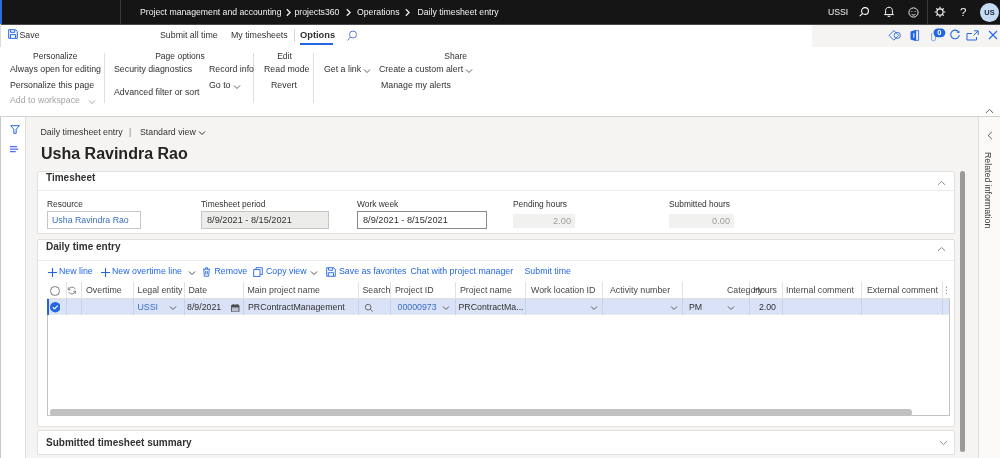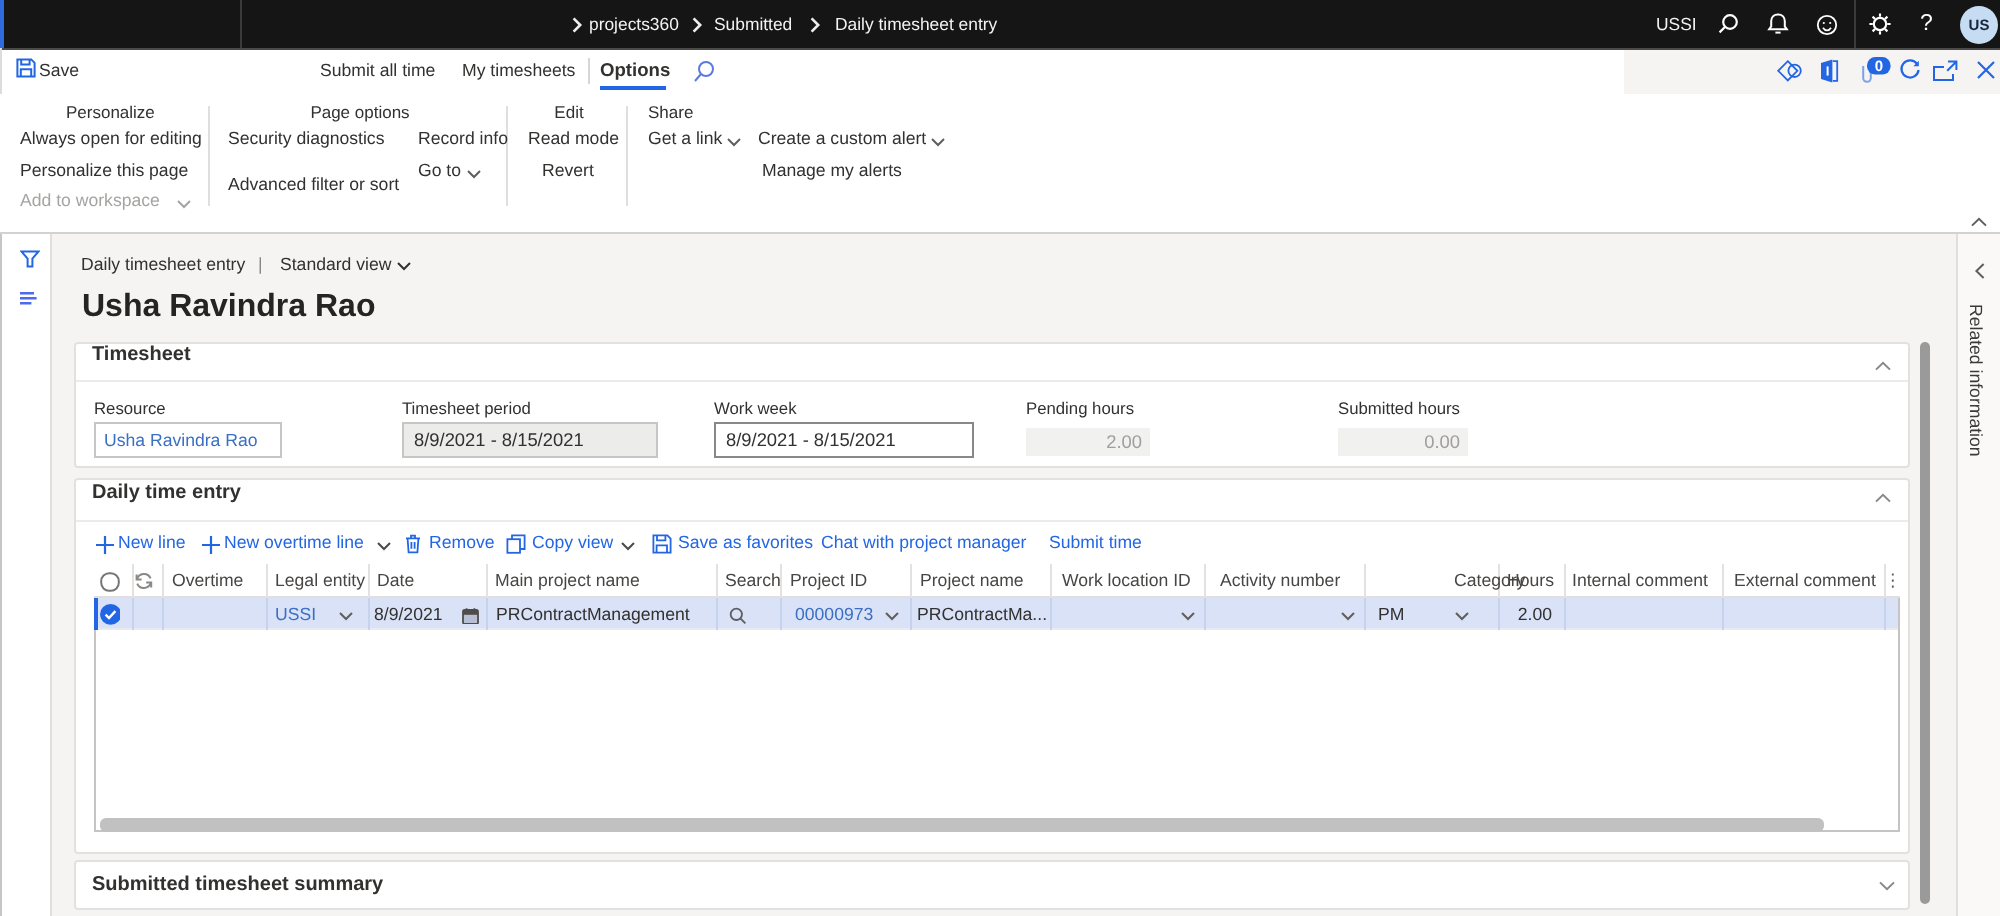--- a/index.html
+++ b/index.html
@@ -4,28 +4,29 @@
 html,body{width:1000px;height:458px;overflow:hidden}
 body{font-family:"Liberation Sans",sans-serif;background:#f5f4f2;position:relative;color:#323130}
 .a{position:absolute;white-space:nowrap}
 .t12{font-size:8.8px;line-height:10px}
 svg{display:block}
 </style></head><body>
 
 <div class="a" style="left:0;top:0;width:1000px;height:24px;background:#151515">
  <div class="a" style="left:0;top:0;width:2px;height:24px;background:#2e6bde"></div>
  <div class="a" style="left:120px;top:0;width:1px;height:24px;background:#3a3a3a"></div>
+ <span class="a bc" style="left:140px">Project management and accounting</span>
  <svg class="a" style="left:285px;top:8px" width="7" height="9" viewBox="0 0 7 9">
       <path d="M1.8 1.2l3.3 3.3-3.3 3.3" stroke="#ededed" stroke-width="1.3" fill="none"></path>
     </svg>
  <span class="a bc" style="left:294.5px">projects360</span>
  <svg class="a" style="left:345px;top:8px" width="7" height="9" viewBox="0 0 7 9">
       <path d="M1.8 1.2l3.3 3.3-3.3 3.3" stroke="#ededed" stroke-width="1.3" fill="none"></path>
     </svg>
- <span class="a bc" style="left:357px">Submitted</span>
+ <span class="a bc" style="left:357px">Operations</span>
  <svg class="a" style="left:403.5px;top:8px" width="7" height="9" viewBox="0 0 7 9">
       <path d="M1.8 1.2l3.3 3.3-3.3 3.3" stroke="#ededed" stroke-width="1.3" fill="none"></path>
     </svg>
  <span class="a bc" style="left:417.5px">Daily timesheet entry</span>
  <span class="a bc" style="left:828px">USSI</span>
  <svg class="a" style="left:858px;top:6px" width="12" height="12" viewBox="0 0 12 12">
       <circle cx="7" cy="5" r="3.4" stroke="#fff" stroke-width="1.1" fill="none"></circle>
       <path d="M4.6 7.4L1.8 10.2" stroke="#fff" stroke-width="1.1"></path>
     </svg>
  <svg class="a" style="left:883px;top:6px" width="12" height="12" viewBox="0 0 12 12">
@@ -91,21 +92,21 @@
       <path d="M1 1l8 8M9 1L1 9" stroke="#2266e3" stroke-width="1.1"></path>
     </svg>
 </div>
 
 <div class="a" style="left:0;top:24px;width:1px;height:93px;background:#dcdcdc"></div>
 
 <div class="a" style="left:0;top:47px;width:1000px;height:70px;background:#fff;border-bottom:1px solid #d4d2cf">
  <span class="a gl" style="left:33px;width:40px;text-align:center">Personalize</span>
  <span class="a gl" style="left:137px;width:86px;text-align:center">Page options</span>
  <span class="a gl" style="left:264px;width:41px;text-align:center">Edit</span>
- <span class="a gl" style="left:324px;width:143px;text-align:left">Share</span>
+ <span class="a gl" style="left:324px;width:143px;text-align:right">Share</span>
  <div class="a" style="left:103.5px;top:6px;width:1px;height:50px;background:#e1dfdd"></div>
  <div class="a" style="left:252.5px;top:6px;width:1px;height:50px;background:#e1dfdd"></div>
  <div class="a" style="left:312.5px;top:6px;width:1px;height:50px;background:#e1dfdd"></div>
  <span class="a ri" style="left:10px;top:17px">Always open for editing</span>
  <span class="a ri" style="left:10px;top:33px">Personalize this page</span>
  <span class="a ri" style="left:10px;top:48px;color:#a6a4a2">Add to workspace</span>
  <svg class="a" style="left:88px;top:52px" width="8" height="6" viewBox="0 0 8 6">
       <path d="M1 1.5l3 3 3-3" stroke="#a6a4a2" stroke-width="1" fill="none"></path>
     </svg>
  <span class="a ri" style="left:114px;top:17px">Security diagnostics</span>

